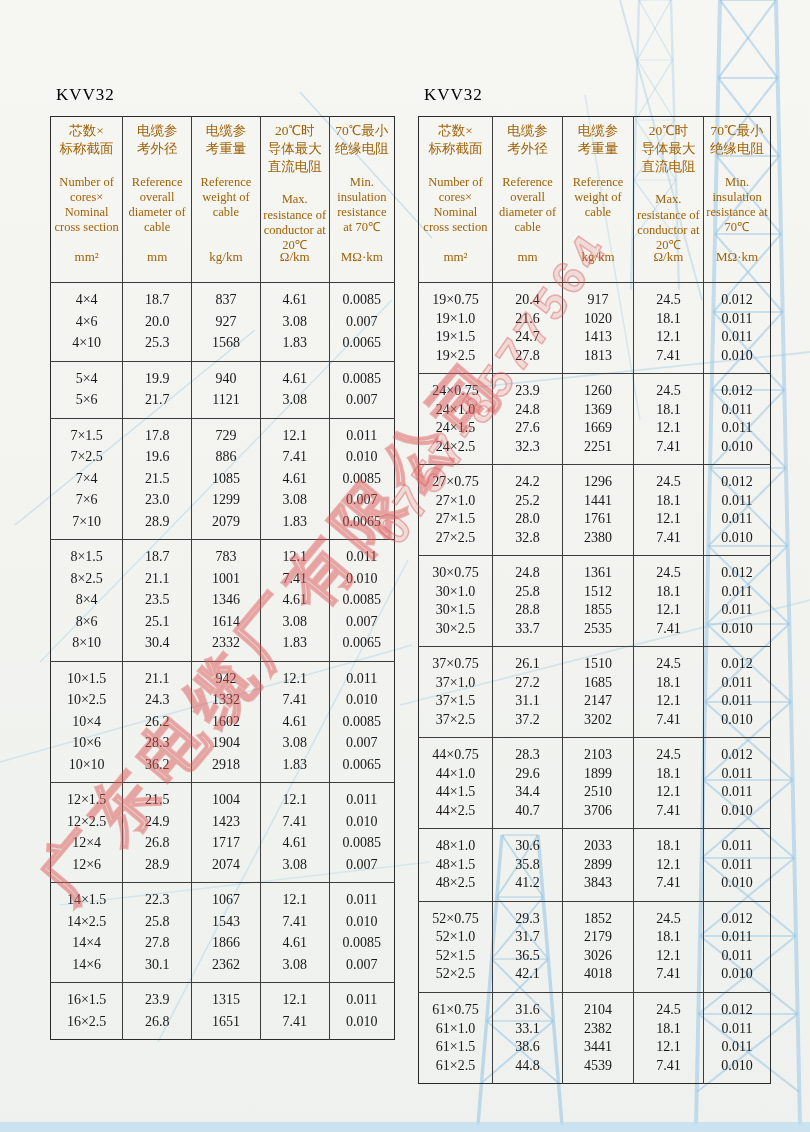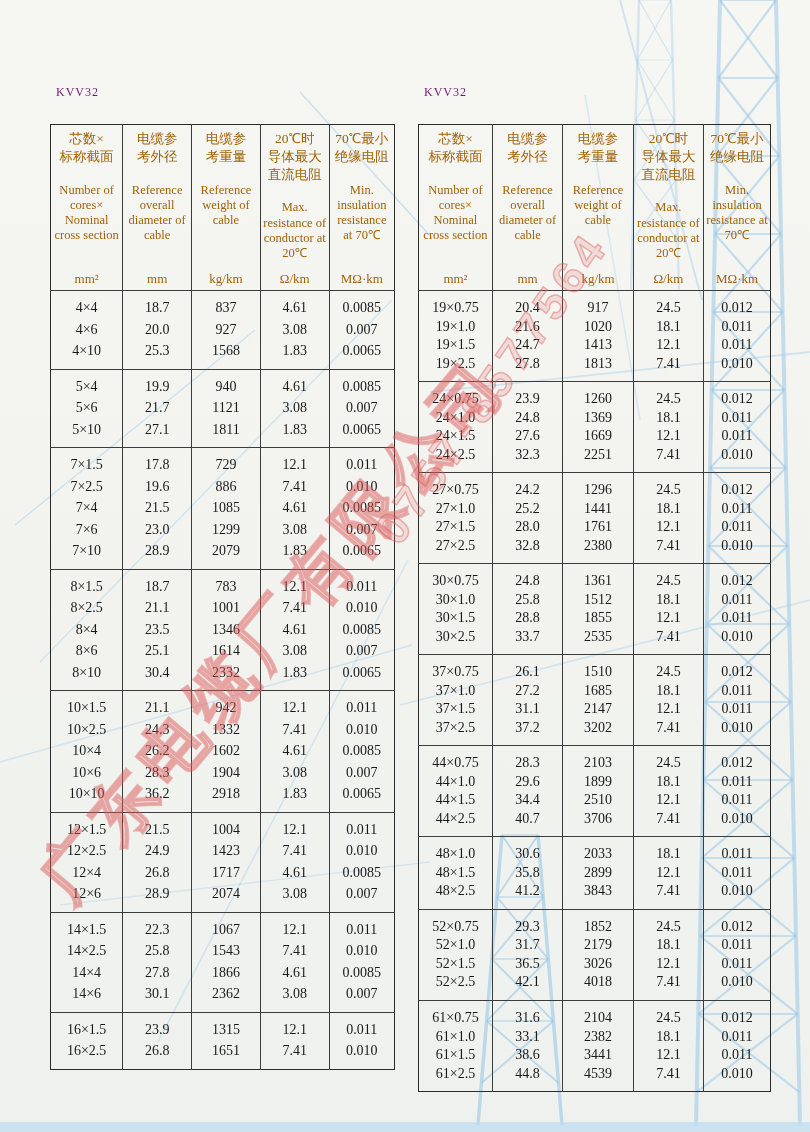--- a/index.html
+++ b/index.html
@@ -21,34 +21,34 @@
   }
   #wm-company { left:88px; top:830px; font-size:66px; letter-spacing:10px;
     transform: rotate(-50deg); transform-origin:left bottom; }
   #wm-phone { left:408px; top:500px; font-size:46px; letter-spacing:6px;
     transform: rotate(-55deg); transform-origin:left bottom;
     -webkit-text-stroke: 1.5px rgba(219,88,88,0.42); }
   
   .table-wrap { position:absolute; z-index:2; }
   #left-table-wrap  { left:50px;  top:85px; width:345px; }
   #right-table-wrap { left:418px; top:85px; width:353px; }
-  .kvv-title { font-size:12px; letter-spacing:1px; color:#701a75; margin:0 0 24px 6px; }
+  .kvv-title { font-size:17px; letter-spacing:1px; color:#000000; margin:0 0 11px 6px; }
   table.spec { border-collapse:collapse; width:100%; table-layout:fixed;
     border:1.6px solid #2b2b2b; }
   table.spec th, table.spec td { border-left:1px solid #3c3c3c; }
   table.spec th:first-child, table.spec td:first-child { border-left:none; }
   table.spec thead th { border-bottom:1px solid #3c3c3c; }
   table.spec tbody { border-top:1px solid #3c3c3c; }
   table.spec th {
     vertical-align:top; font-weight:normal; position:relative;
     height:140px; padding:5px 2px 20px; color:#a16207;
   }
   .h-cn  { font-size:13.5px; line-height:1.32; white-space:pre-line; text-align:center; }
   .h-en  { font-size:12.5px; line-height:1.22; margin-top:17px; text-align:center; }
-  .h-unit{ position:absolute; left:0; right:0; bottom:3px; text-align:center; font-size:13px; }
+  .h-unit{ position:absolute; left:0; right:0; bottom:17px; text-align:center; font-size:13px; }
   table.spec td { text-align:center; font-size:14px; color:#191919; line-height:1.18; }
   .t-left  td { padding:2.5px 2px; }
   .t-right td { padding:1px 2px; }
   table.spec tbody tr:first-child td { padding-top:9px; }
   table.spec tbody tr:last-child  td { padding-bottom:9px; }
   col.c1 { width:21%; } col.c2 { width:20%; } col.c3 { width:20%; }
   col.c4 { width:20%; } col.c5 { width:19%; }
 </style>
 </head>
 <body>
@@ -218,27 +218,20 @@
           <td>4.61</td>
           <td>0.0085</td>
         </tr>
         <tr>
           <td>5×6</td>
           <td>21.7</td>
           <td>1121</td>
           <td>3.08</td>
           <td>0.007</td>
         </tr>
-        <tr>
-          <td>5×10</td>
-          <td>27.1</td>
-          <td>1811</td>
-          <td>1.83</td>
-          <td>0.0065</td>
-        </tr>
       </tbody>
       <tbody>
         <tr>
           <td>7×1.5</td>
           <td>17.8</td>
           <td>729</td>
           <td>12.1</td>
           <td>0.011</td>
         </tr>
         <tr>

